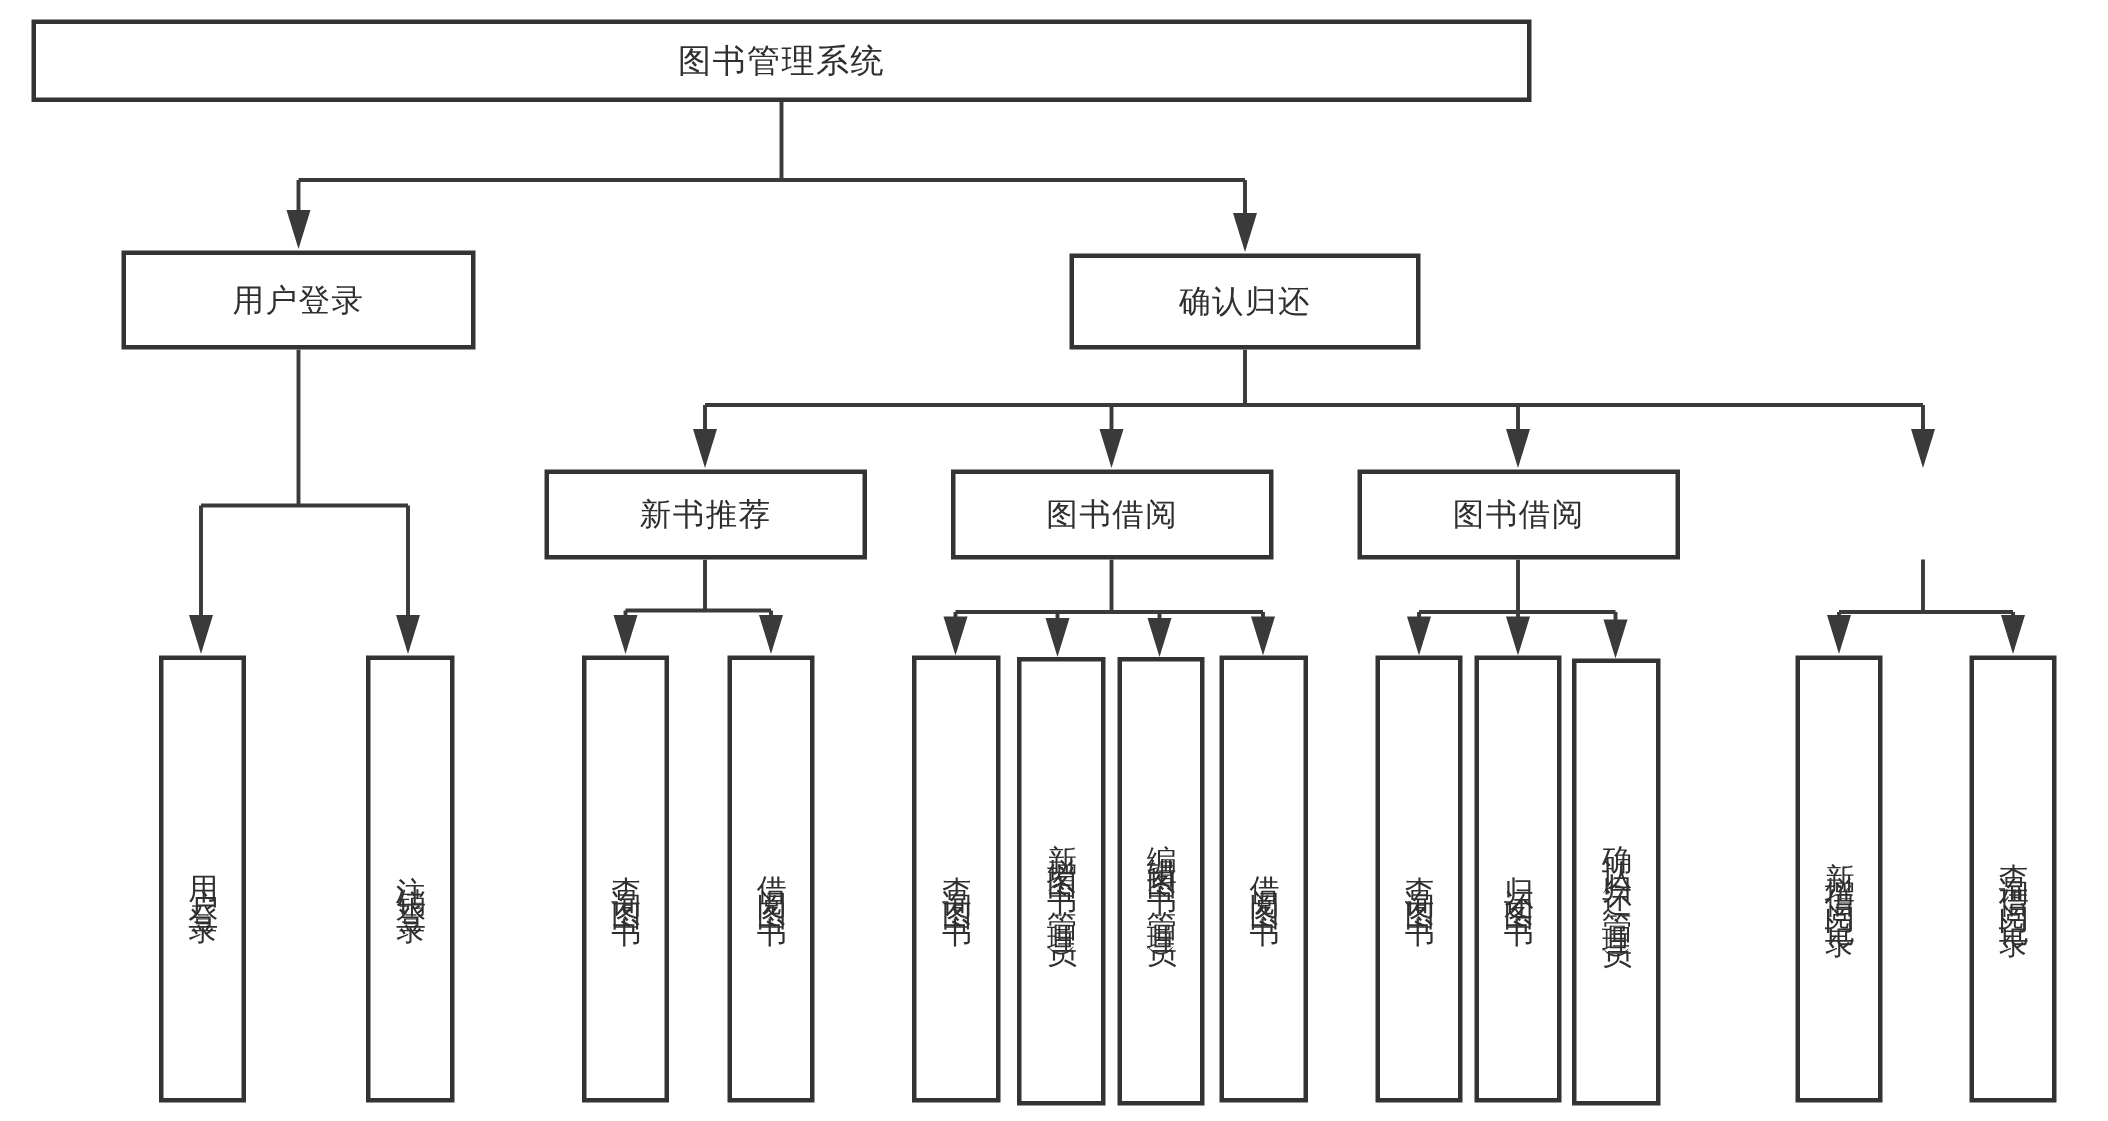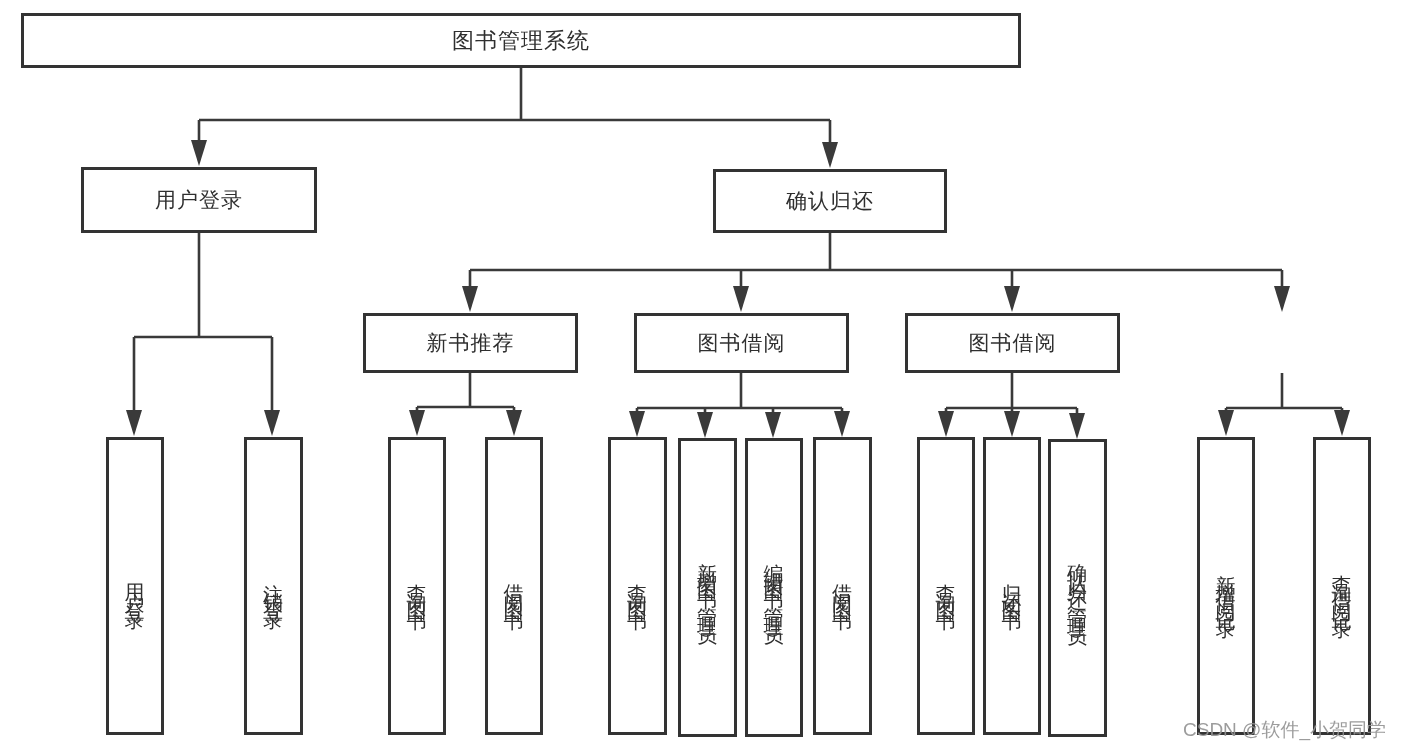--- a/index.html
+++ b/index.html
@@ -103,14 +103,13 @@
   <div class="box v" style="left:745px;top:438px;width:58px;height:299px">编辑图书（管理员）</div>
   <div class="box v" style="left:813px;top:437px;width:59px;height:298px">借阅图书</div>
 
   <div class="box v" style="left:917px;top:437px;width:58px;height:298px">查询图书</div>
   <div class="box v" style="left:983px;top:437px;width:58px;height:298px">归还图书</div>
   <div class="box v" style="left:1048px;top:439px;width:59px;height:298px">确认归还（管理员）</div>
 
   <div class="box v" style="left:1197px;top:437px;width:58px;height:298px">新增借阅记录</div>
   <div class="box v" style="left:1313px;top:437px;width:58px;height:298px">查询借阅记录</div>
 
-  <div class="watermark">CSDN @软件_小贺同学</div>
 </div>
 
 </body></html>

